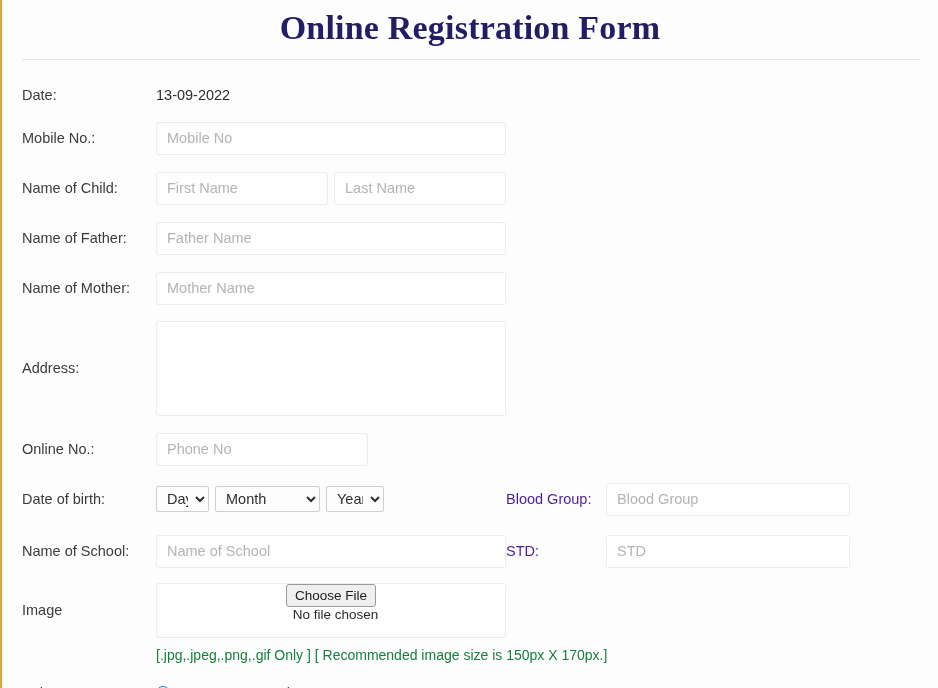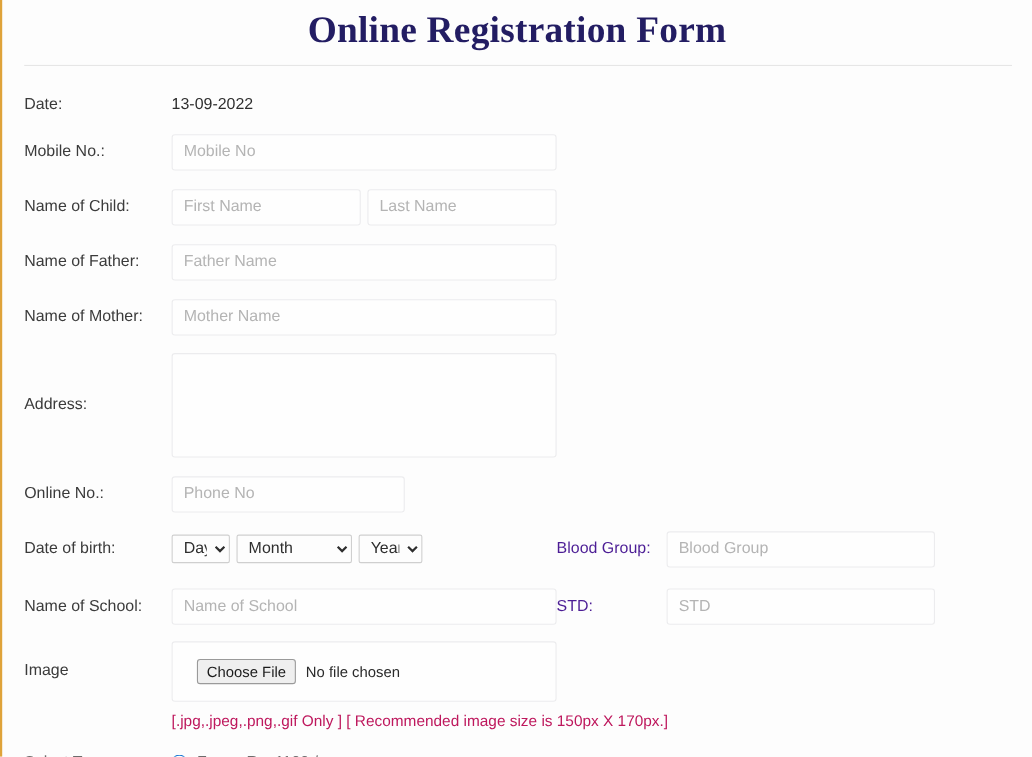--- a/index.html
+++ b/index.html
@@ -95,40 +95,41 @@
   .sel-year { width: 58px; }
   .file-box {
     width: 350px;
     height: 55px;
     border: 1px solid #ececee;
     border-radius: 3px;
     background: #fefefe;
     display: flex;
     align-items: center;
     padding: 0 22px;
+    flex-direction: column;
   }
   .file-btn {
     font-family: "Liberation Sans", sans-serif;
     font-size: 13.5px;
     color: #1b1b1b;
     background: #efefef;
     border: 1px solid #9a9a9a;
     border-radius: 3px;
     padding: 2px 8px;
     cursor: pointer;
     line-height: 17px;
   }
   .file-status {
     font-size: 13.5px;
     color: #2a2a2a;
     margin-left: 9px;
   }
   .hint {
     font-size: 14px;
-    color: #be185d;
+    color: #15803d;
     padding-left: 154px;
     padding-top: 9px;
   }
   .radio-wrap { display: flex; align-items: center; }
   input.radio { width: 14px; height: 14px; margin: 0 9px 0 0; accent-color: #1877d2; cursor: pointer; }
   .radio-label { font-size: 14.5px; color: #3b3b3b; }
   .r-date { margin-top: 18px; }
   .r-mobile { margin-top: 9px; }
   .r-child { margin-top: 16px; }
   .r-father { margin-top: 16px; }

